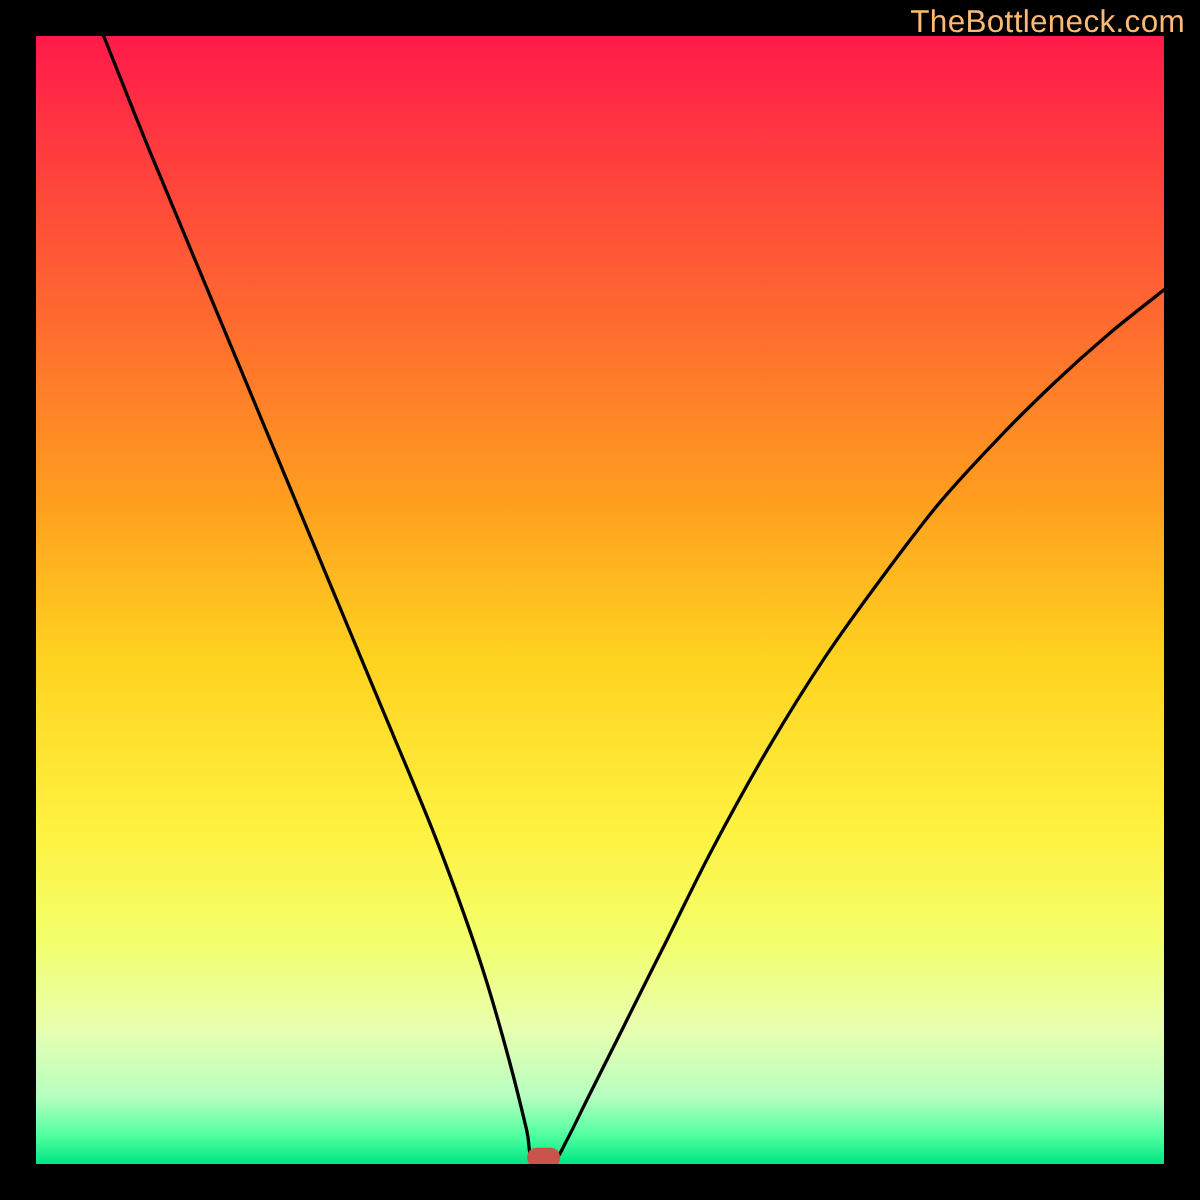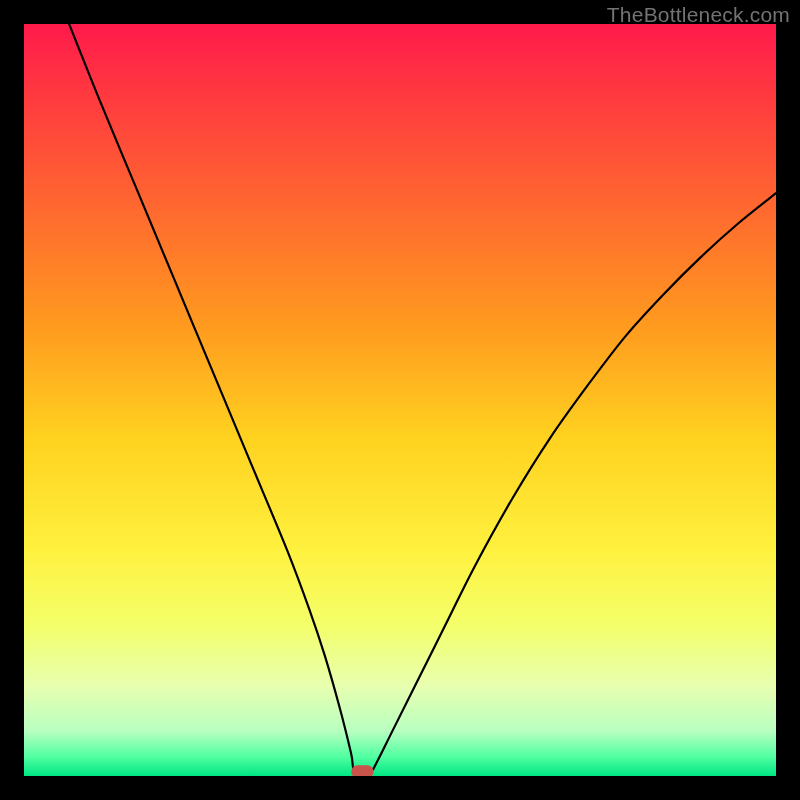--- a/index.html
+++ b/index.html
@@ -20,21 +20,21 @@
     position: absolute;
     left: 24px;
     top: 24px;
     width: 752px;
     height: 752px;
   }
   .watermark {
     position: absolute;
     top: 3px;
     right: 10px;
-    color: #737373;
+    color: #fdba74;
     font-size: 21px;
     font-family: Arial, sans-serif;
     letter-spacing: 0.2px;
   }
 </style>
 </head>
 <body>
 
 <div class="frame">
   <svg class="plot-area" viewBox="0 0 752 752" preserveAspectRatio="none">

